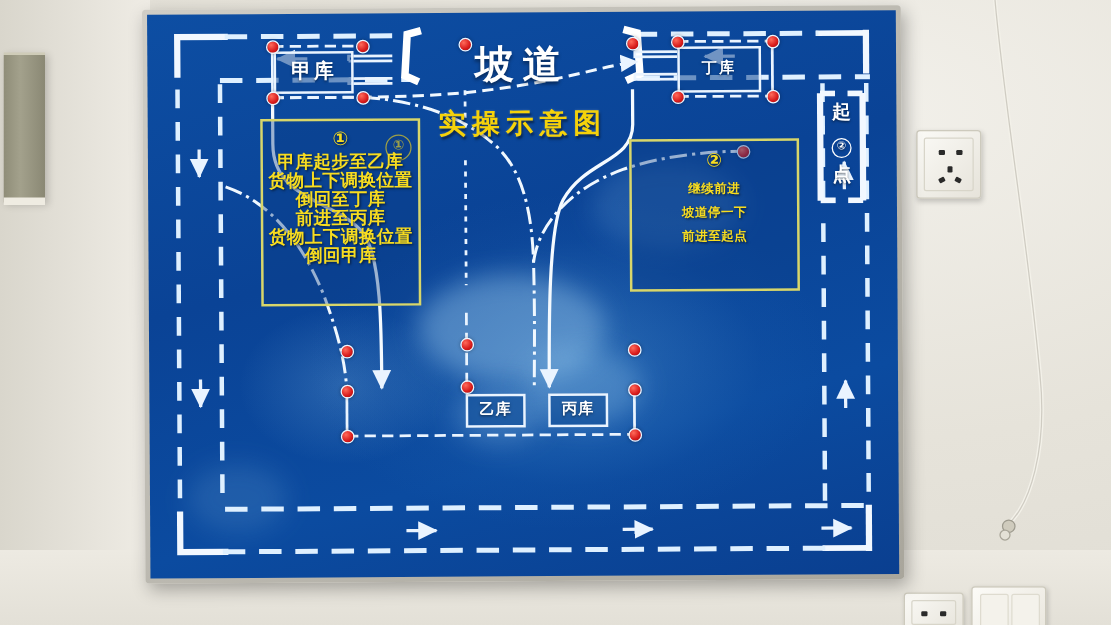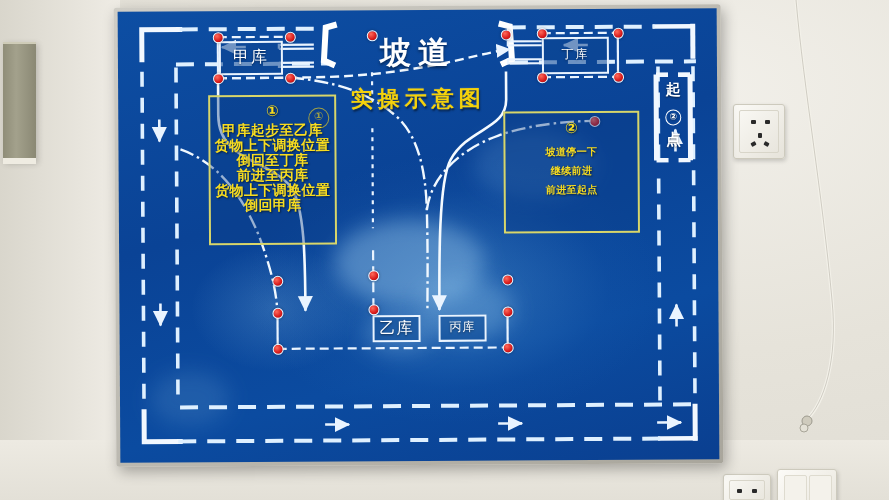--- a/index.html
+++ b/index.html
@@ -73,25 +73,25 @@
   
   .cn{font-family:"DejaVu Sans","Liberation Sans",sans-serif;font-weight:bold;}
   .title-main{position:absolute;left:205px;top:22px;width:190px;text-align:center;
     color:#ffffff;font-size:31px;letter-spacing:7px;line-height:40px;
     text-shadow:0 2px 3px rgba(0,0,0,.45);}
   .title-sub{position:absolute;left:190px;top:74px;width:220px;text-align:center;
     color:#f5d20a;font-size:22px;letter-spacing:5px;font-weight:bold;
     text-shadow:1px 2px 2px rgba(0,0,0,.55),0 0 2px rgba(255,255,255,.25);}
 
   .wh{position:absolute;border:2px solid #eaf4ff;background:rgba(12,70,145,.55);
-    color:#ffffff;text-align:center;font-weight:normal;
+    color:#ffffff;text-align:center;font-weight:bold;
     text-shadow:0 1px 2px rgba(0,0,0,.5);}
   .wh-jia{left:101px;top:30px;width:60px;height:30px;line-height:28px;font-size:16px;letter-spacing:2px;}
   .wh-ding{left:424px;top:28px;width:63px;height:33px;line-height:31px;font-size:12px;letter-spacing:2px;}
-  .wh-yi{left:253px;top:305px;width:44px;height:23px;line-height:21px;font-size:16px;letter-spacing:1px;
+  .wh-yi{left:253px;top:305px;width:44px;height:23px;line-height:21px;font-size:12px;letter-spacing:1px;
     background:rgba(14,75,150,.6);}
   .wh-bing{left:319px;top:305px;width:44px;height:23px;line-height:21px;font-size:12px;letter-spacing:1px;
     background:rgba(14,75,150,.6);}
 
   .infobox{position:absolute;border:2px solid #d8d66a;background:rgba(10,60,135,.38);
     text-align:center;color:#f7dc20;font-weight:bold;
     text-shadow:1px 1px 2px rgba(0,0,0,.6);}
   .box-left{left:90px;top:84px;width:124px;height:146px;}
   .box-right{left:385px;top:102px;width:132px;height:118px;}
   .infobox .num{font-size:15px;margin-top:5px;margin-bottom:3px;color:#f7dc20;}
@@ -331,22 +331,22 @@
       <div class="ln cn">甲库起步至乙库</div>
       <div class="ln cn">货物上下调换位置</div>
       <div class="ln cn">倒回至丁库</div>
       <div class="ln cn">前进至丙库</div>
       <div class="ln cn">货物上下调换位置</div>
       <div class="ln cn">倒回甲库</div>
     </div>
 
     <div class="infobox box-right">
       <div class="num cn">②</div>
+      <div class="ln cn">继续前进</div>
       <div class="ln cn">坡道停一下</div>
-      <div class="ln cn">继续前进</div>
       <div class="ln cn">前进至起点</div>
     </div>
 
     <div class="qidian">
       <svg width="42" height="90" viewBox="0 0 42 90">
         <path d="M4 2 L4 88 M38 2 L38 88 M4 2 L16 2 M26 2 L38 2 M4 88 L16 88 M26 88 L38 88" stroke="#f2f8ff" stroke-width="5" fill="none" stroke-linecap="butt"></path>
       </svg>
       <div class="qd-txt cn">
         <div>起</div>
         <div class="qd-circ">②</div>

